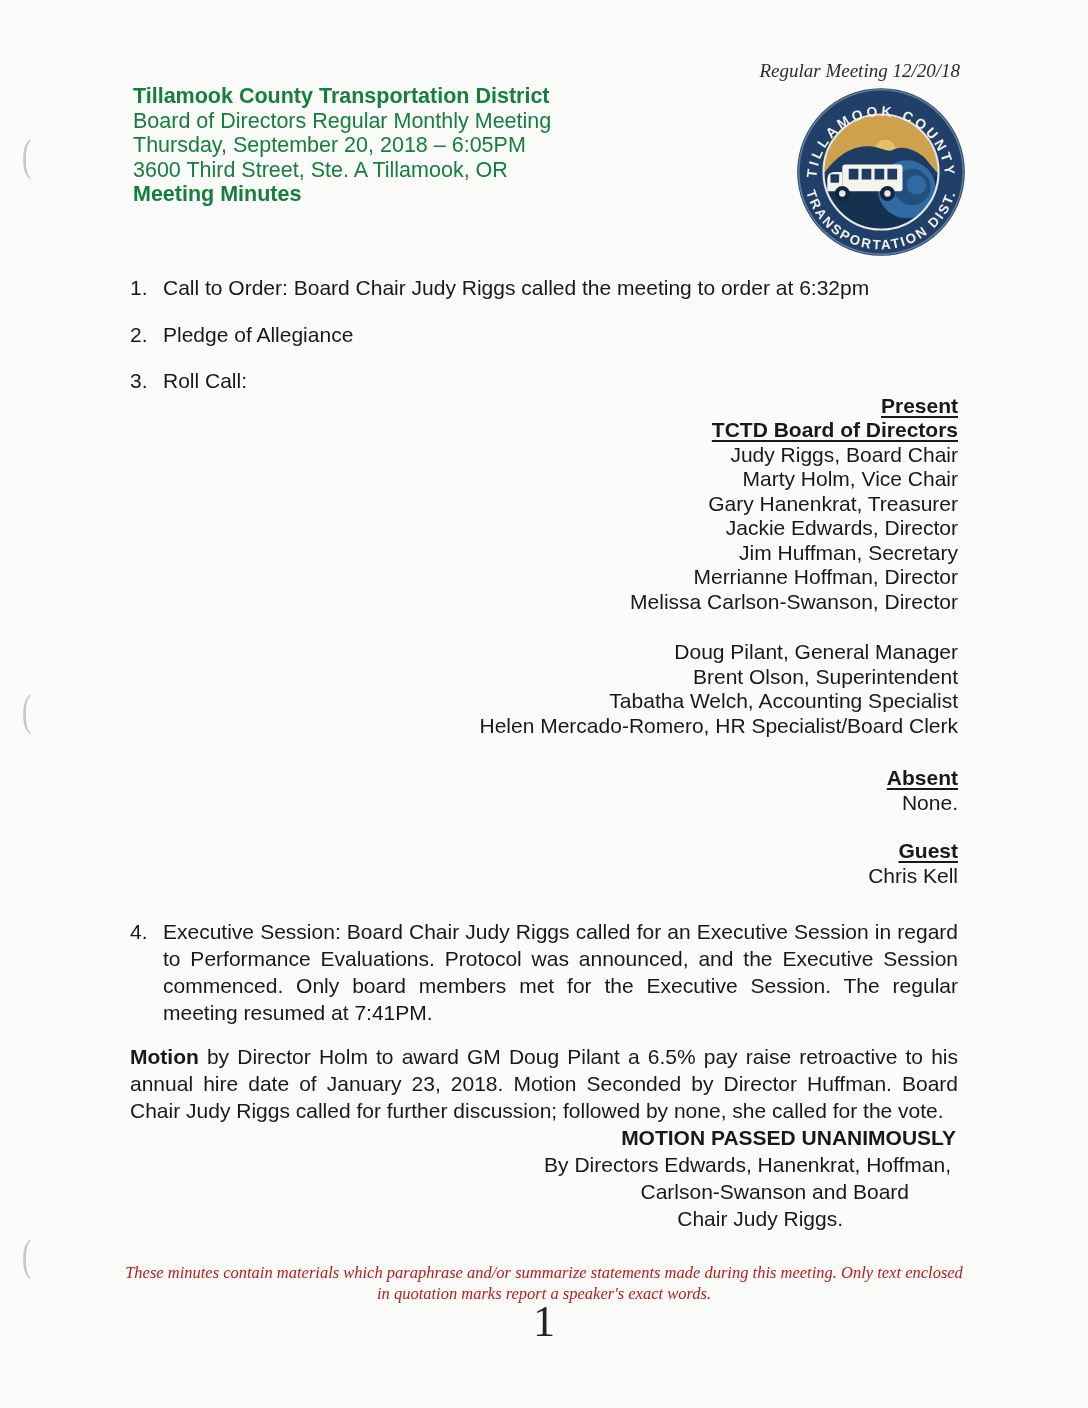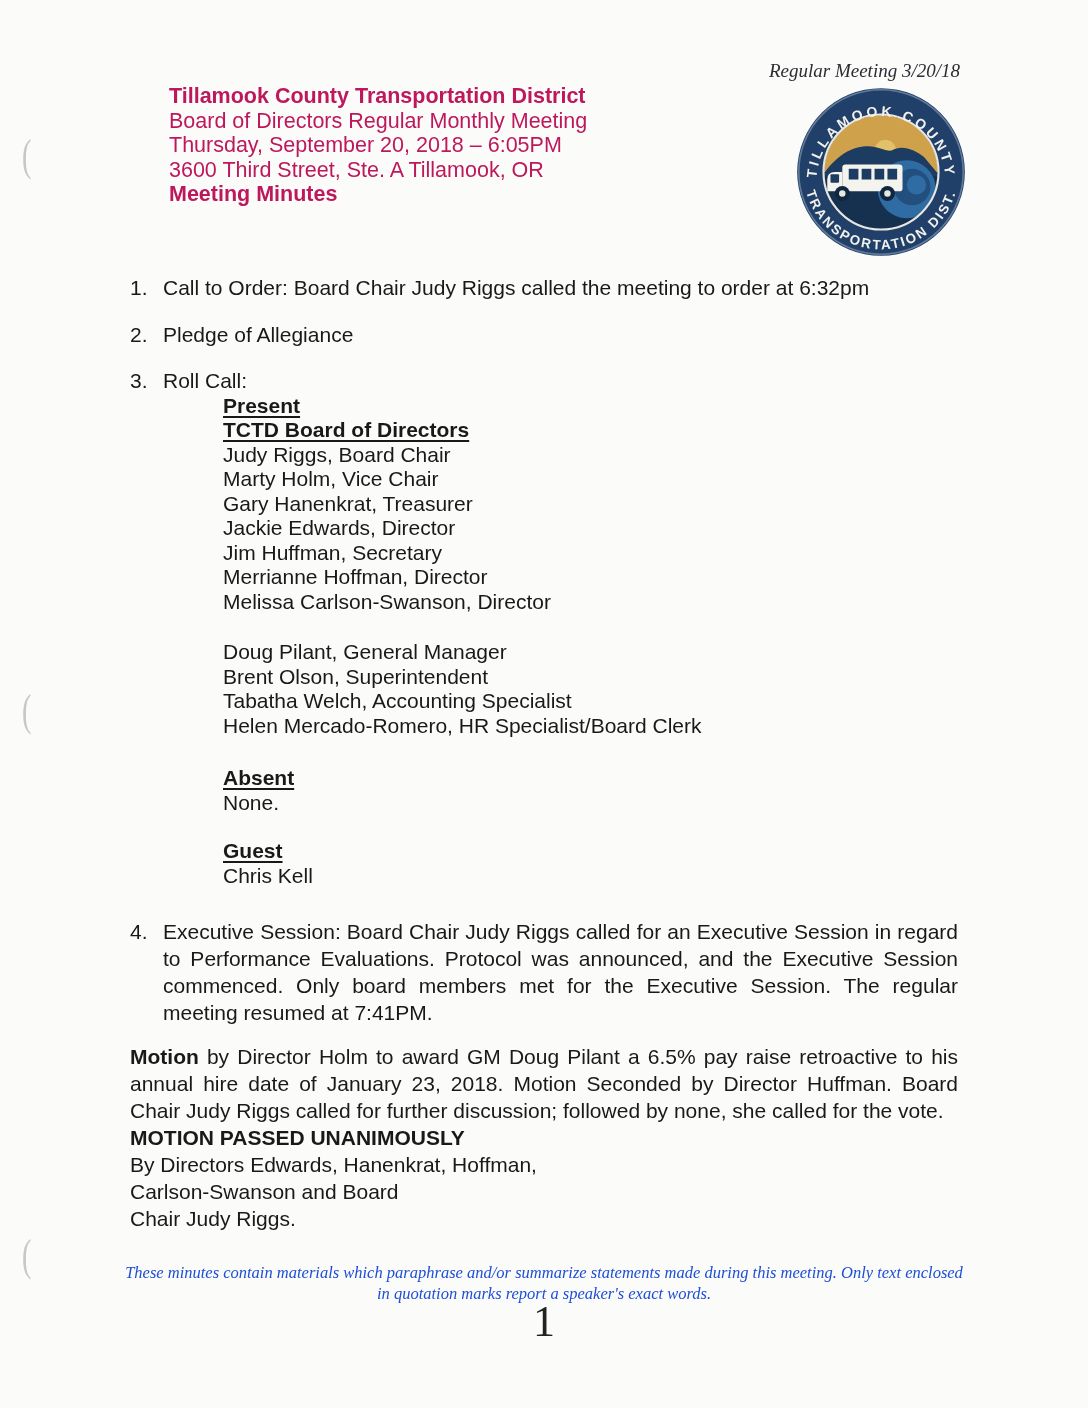--- a/index.html
+++ b/index.html
@@ -20,69 +20,69 @@
     color:#c7c7c5;
     transform:scaleY(1.6);
   }
   .corner-note {
     position:absolute; top:60px; right:128px;
     font:italic 19px "Liberation Serif", serif;
     color:#2c2c34;
   }
   .header {
     position:absolute; left:133px; top:84px;
-    font-size:21.5px; line-height:24.6px; color:#be185d;margin-left:36px;
+    font-size:21.5px; line-height:24.6px; color:#15803d;
   }
   .b { font-weight:bold; }
   .logo { position:absolute; left:795px; top:86px; width:172px; height:172px; }
 
   .content {
     position:absolute; left:130px; top:276px; width:828px;
     font-size:21px; line-height:24.5px; color:#191919;
   }
   .num-item { display:flex; }
   .num-item .num { width:33px; flex:none; }
   .mb22 { margin-bottom:22px; }
-  .rollcall { margin-left:93px; }
+  .rollcall { margin-left:39px;text-align:right; }
   .uhead { font-weight:bold; text-decoration:underline; text-decoration-thickness:2px; text-underline-offset:3px; }
   .sp26 { height:26px; }
   .sp28 { height:28px; }
   .sp24 { height:24px; }
   .sp30 { height:30px; }
   .sp17 { height:17px; }
   .para { text-align:justify; line-height:27px; }
   .result { line-height:27px; }
-  .r-line { text-align:left; }
+  .r-line { text-align:right; }
   .pr2 { padding-right:2px; }
   .pr7 { padding-right:7px; }
   .pr49 { padding-right:49px; }
   .pr115 { padding-right:115px; }
   .footer {
     position:absolute; top:1262px; left:50%; transform:translateX(-50%);
     width:840px; text-align:center;
     font:italic 16.5px "Liberation Serif", serif;
-    line-height:21px; color:#1d4ed8;
+    line-height:21px; color:#b91c1c;
   }
   .page-number {
     position:absolute; top:1296px; left:0; width:100%;
     text-align:center;
     font:44px "Liberation Serif", serif;
     color:#222;
   }
 </style>
 </head>
 <body>
 
 <div class="page">
 
   <span class="scan-mark" style="top:140px;">(</span>
   <span class="scan-mark" style="top:695px;">(</span>
   <span class="scan-mark" style="top:1240px;">(</span>
 
-  <div class="corner-note">Regular Meeting 3/20/18</div>
+  <div class="corner-note">Regular Meeting 12/20/18</div>
 
   <div class="header">
     <div class="b">Tillamook County Transportation District</div>
     <div>Board of Directors Regular Monthly Meeting</div>
     <div>Thursday, September 20, 2018 – 6:05PM</div>
     <div>3600 Third Street, Ste. A Tillamook, OR</div>
     <div class="b">Meeting Minutes</div>
   </div>
 
   <svg class="logo" viewBox="0 0 160 160">

